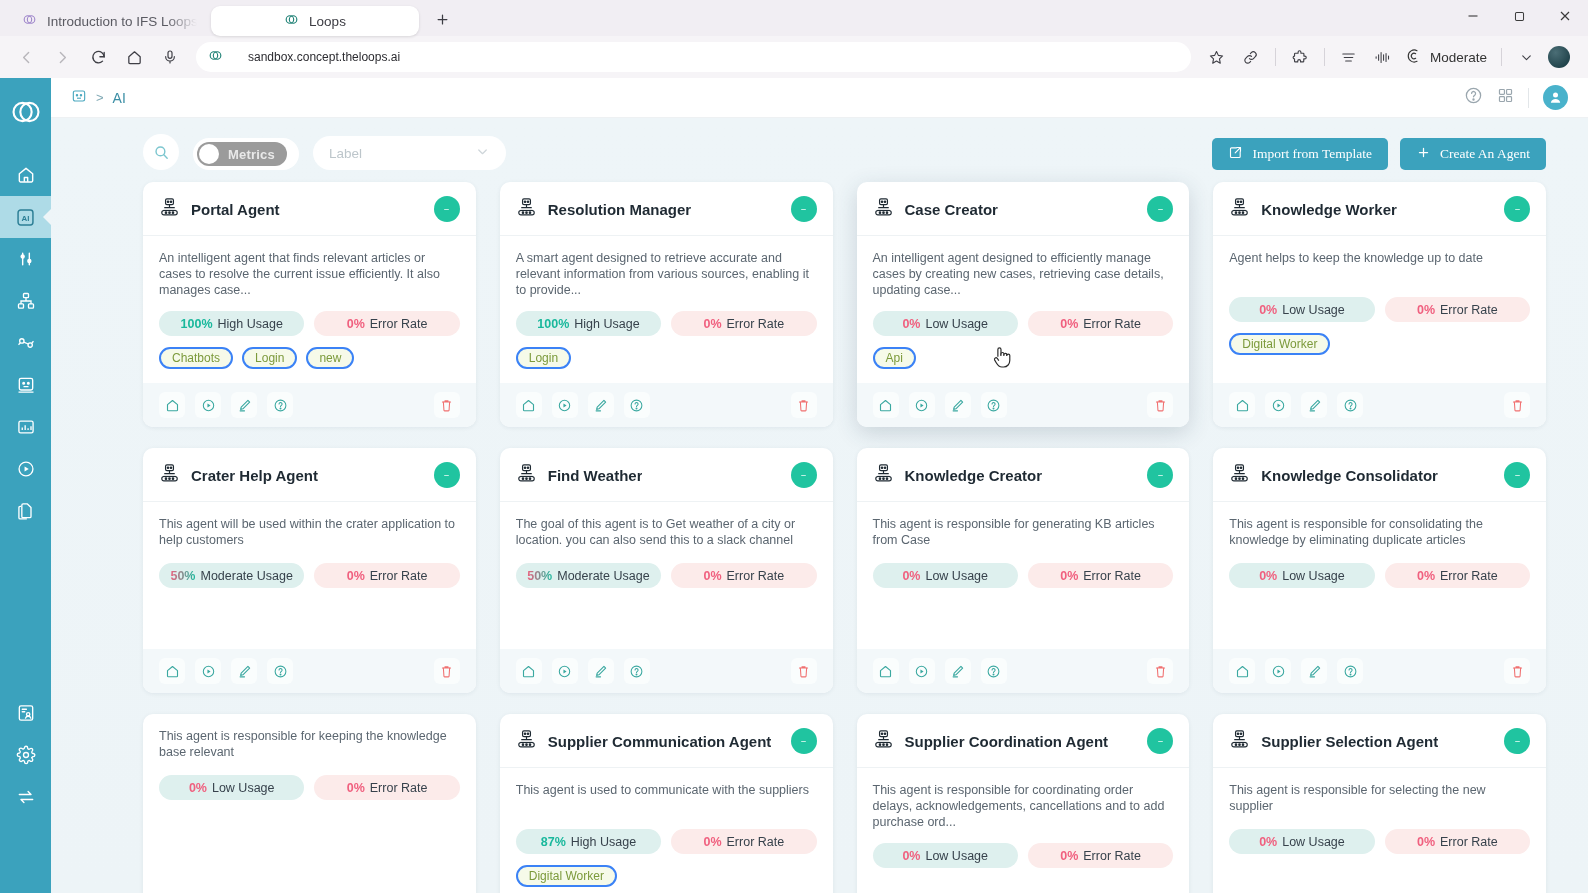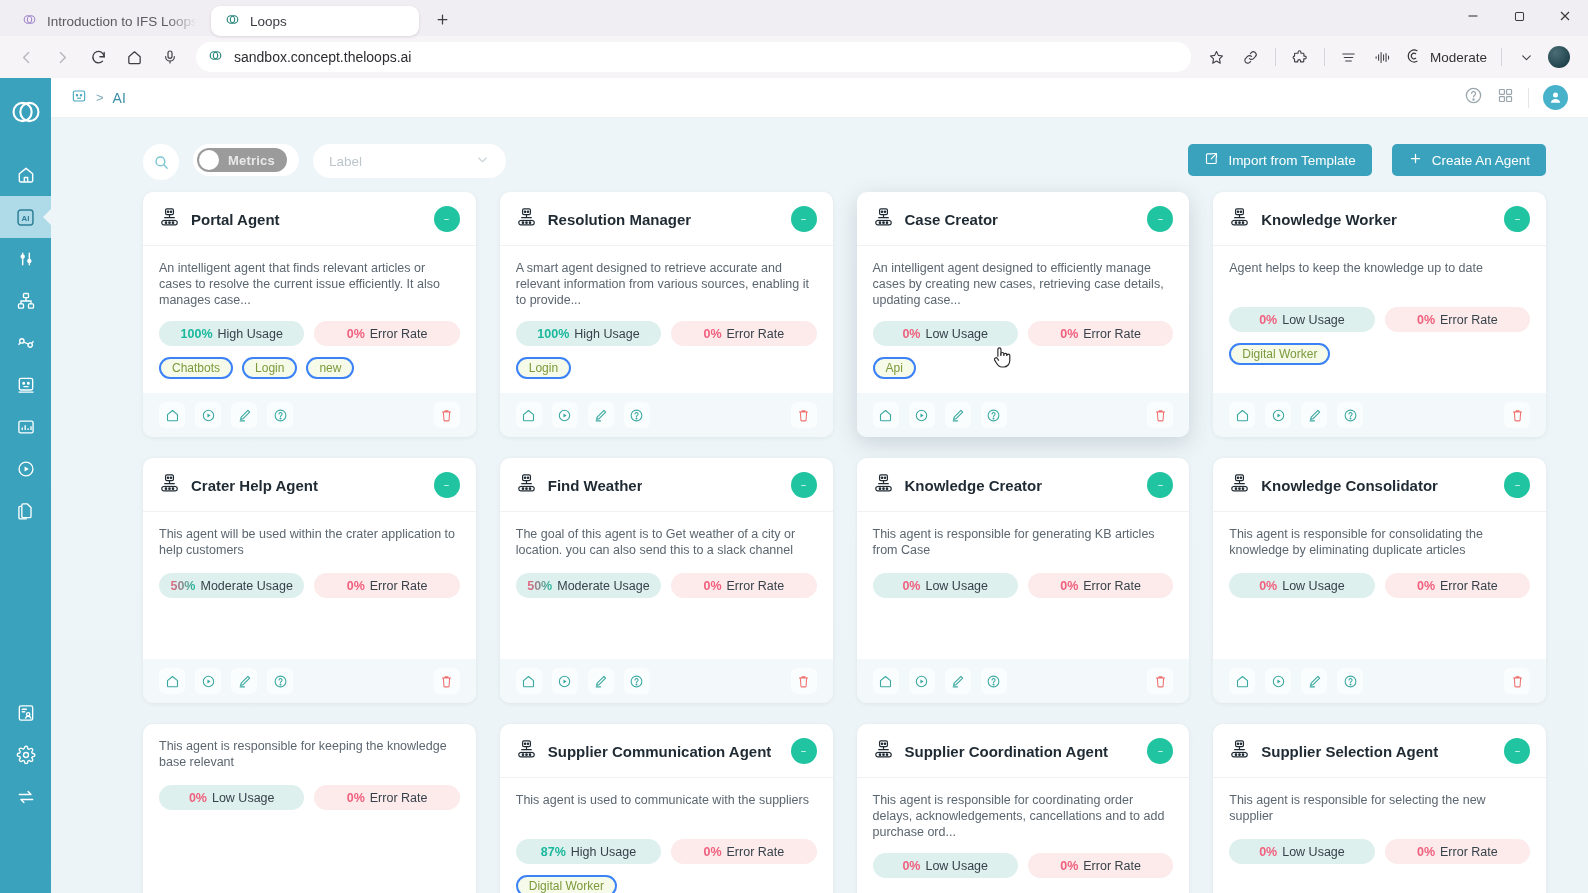--- a/index.html
+++ b/index.html
@@ -19,32 +19,32 @@
   }
   .tab {
     display:flex; align-items:center; gap:10px;
     height:30px; border-radius:9px 9px 0 0; padding:0 14px;
     font-size:13.5px; color:#3c3c43; max-width:260px;
   }
   .tab.inactive { color:#5a5a62; }
   .tab.active { background:#ffffff; border-radius:9px; height:30px; box-shadow:0 1px 3px rgba(0,0,0,.12); }
   .tab-title { white-space:nowrap; overflow:hidden; text-overflow:clip; }
   .tab.inactive .tab-title { width: 150px; -webkit-mask-image: linear-gradient(to right,#000 80%,transparent 100%); mask-image: linear-gradient(to right,#000 80%,transparent 100%); }
-  .tab.active { width: 208px; }
+  .tab.active { width: 208px; justify-content: center; }
   .newtab { width:30px; height:30px; display:flex; align-items:center; justify-content:center; color:#444; font-size:20px; margin-left:8px; margin-bottom:2px; cursor:pointer;}
   .winbtns { margin-left:auto; display:flex; align-items:flex-start; height:36px; }
   .winbtn { width:46px; height:32px; display:flex; align-items:center; justify-content:center; color:#3a3a3a; font-size:13px; }
   .winbtn.close { font-size:16px; }
 
   .toolbar { height:42px; background:#f6f4f7; display:flex; align-items:center; padding:0 10px; gap:4px; }
   .tb-icon { width:32px; height:32px; display:flex; align-items:center; justify-content:center; color:#3f3f46; border-radius:16px; }
   .tb-icon.dim { color:#b8b6bb; }
   .omnibox {
     flex:1; height:30px; background:#ffffff; border-radius:16px; display:flex; align-items:center;
-    gap:11px; padding:0 12px; margin:0 6px; font-size:14px; color:#2c2c31;
+    gap:25px; padding:0 12px; margin:0 6px; font-size:12px; color:#2c2c31;
   }
   .omni-actions { display:flex; align-items:center; gap:2px; }
   .divider-v { width:1px; height:18px; background:#d6d3d9; margin:0 6px; }
   .assistant { display:flex; align-items:center; gap:7px; font-size:13.5px; color:#333; padding:0 6px; }
   .avatar-chrome { width:22px; height:22px; border-radius:50%; background:radial-gradient(circle at 35% 30%, #4b6e76, #12343c); margin:0 8px 0 4px; }
 
   
   .app { flex:1; display:flex; background:#eef5f8; min-height:0; }
 
   .sidebar { width:51px; background:#3ba2bd; display:flex; flex-direction:column; align-items:center; flex:0 0 51px; position:relative; }
@@ -61,30 +61,30 @@
 
   .topbar { height:40px; background:#ffffff; display:flex; align-items:center; padding:0 20px; border-bottom:1px solid #eef1f3; }
   .crumbs { display:flex; align-items:center; gap:9px; font-size:14px; color:#3b8ea5; }
   .crumb-sep { color:#7fa8b4; font-size:13px; }
   .topbar-right { margin-left:auto; display:flex; align-items:center; gap:14px; }
   .tb-sep { width:1px; height:20px; background:#e2e6e9; }
   .avatar-app { width:25px; height:25px; border-radius:50%; background:#49b2cb; display:flex; align-items:center; justify-content:center; }
 
   .main { flex:1; overflow:hidden; padding:0 0 0 0; background:linear-gradient(180deg,#eef5f8 0%,#edf4f7 100%); }
 
-  .filterbar { display:flex; align-items:flex-start; padding:26px 42px 12px 92px; gap:14px; }
+  .filterbar { display:flex; align-items:flex-end; padding:16px 42px 12px 92px; gap:14px; }
   .search-btn { width:36px; height:36px; border-radius:18px; background:#ffffff; display:flex; align-items:center; justify-content:center; color:#7cc6cf; cursor:pointer;}
   .toggle-wrap { height:32px; border-radius:16px; background:#ffffff; padding:4px 12px 4px 4px; display:flex; align-items:center; }
   .toggle { height:24px; border-radius:13px; background:#9b9b9b; display:flex; align-items:center; padding:0 12px 0 2px; gap:9px; cursor:pointer; }
   .knob { width:20px; height:20px; border-radius:50%; background:#ffffff; }
   .toggle-label { font-size:13px; color:#e9e9e9; font-weight:600; letter-spacing:.2px; }
   .label-select { width:193px; height:34px; border-radius:17px; background:#ffffff; display:flex; align-items:center; justify-content:space-between; padding:0 16px; cursor:pointer; }
   .label-ph { font-size:13.5px; color:#bdc6cb; }
   .chev { color:#cfd6da; }
-  .filter-actions { margin-left:auto; display:flex; gap:20px; }
+  .filter-actions { margin-left:auto; display:flex; gap:12px;font-family:Liberation Serif, serif; }
   .btn { height:32px; border-radius:5px; background:#3ba2bd; color:#ffffff; display:flex; align-items:center; gap:9px; padding:0 16px; font-size:13.5px; cursor:pointer; border:none; font-family:inherit; }
 
   .grid { display:grid; grid-template-columns:repeat(4,1fr); gap:21px 24px; padding:0 42px 0 92px; }
 
   .card { background:#ffffff; border-radius:10px; box-shadow:0 1px 4px rgba(40,70,90,.08); display:flex; flex-direction:column; min-height:245px; position:relative; }
   .card.hover { box-shadow:0 6px 22px rgba(40,70,90,.19); }
   .card-head { display:flex; align-items:center; gap:11px; padding:14px 16px 13px 16px; border-bottom:1px solid #eef2f4; }
   .card-title { font-size:15px; font-weight:700; color:#1f2a33; white-space:nowrap; overflow:hidden; text-overflow:ellipsis; }
   .status-dot { margin-left:auto; width:26px; height:26px; border-radius:50%; background:#20c4a0; display:flex; align-items:center; justify-content:center; color:#bff0e4; font-size:11px; flex:0 0 26px; }
   .card-body { padding:14px 16px 8px 16px; flex:1; }

